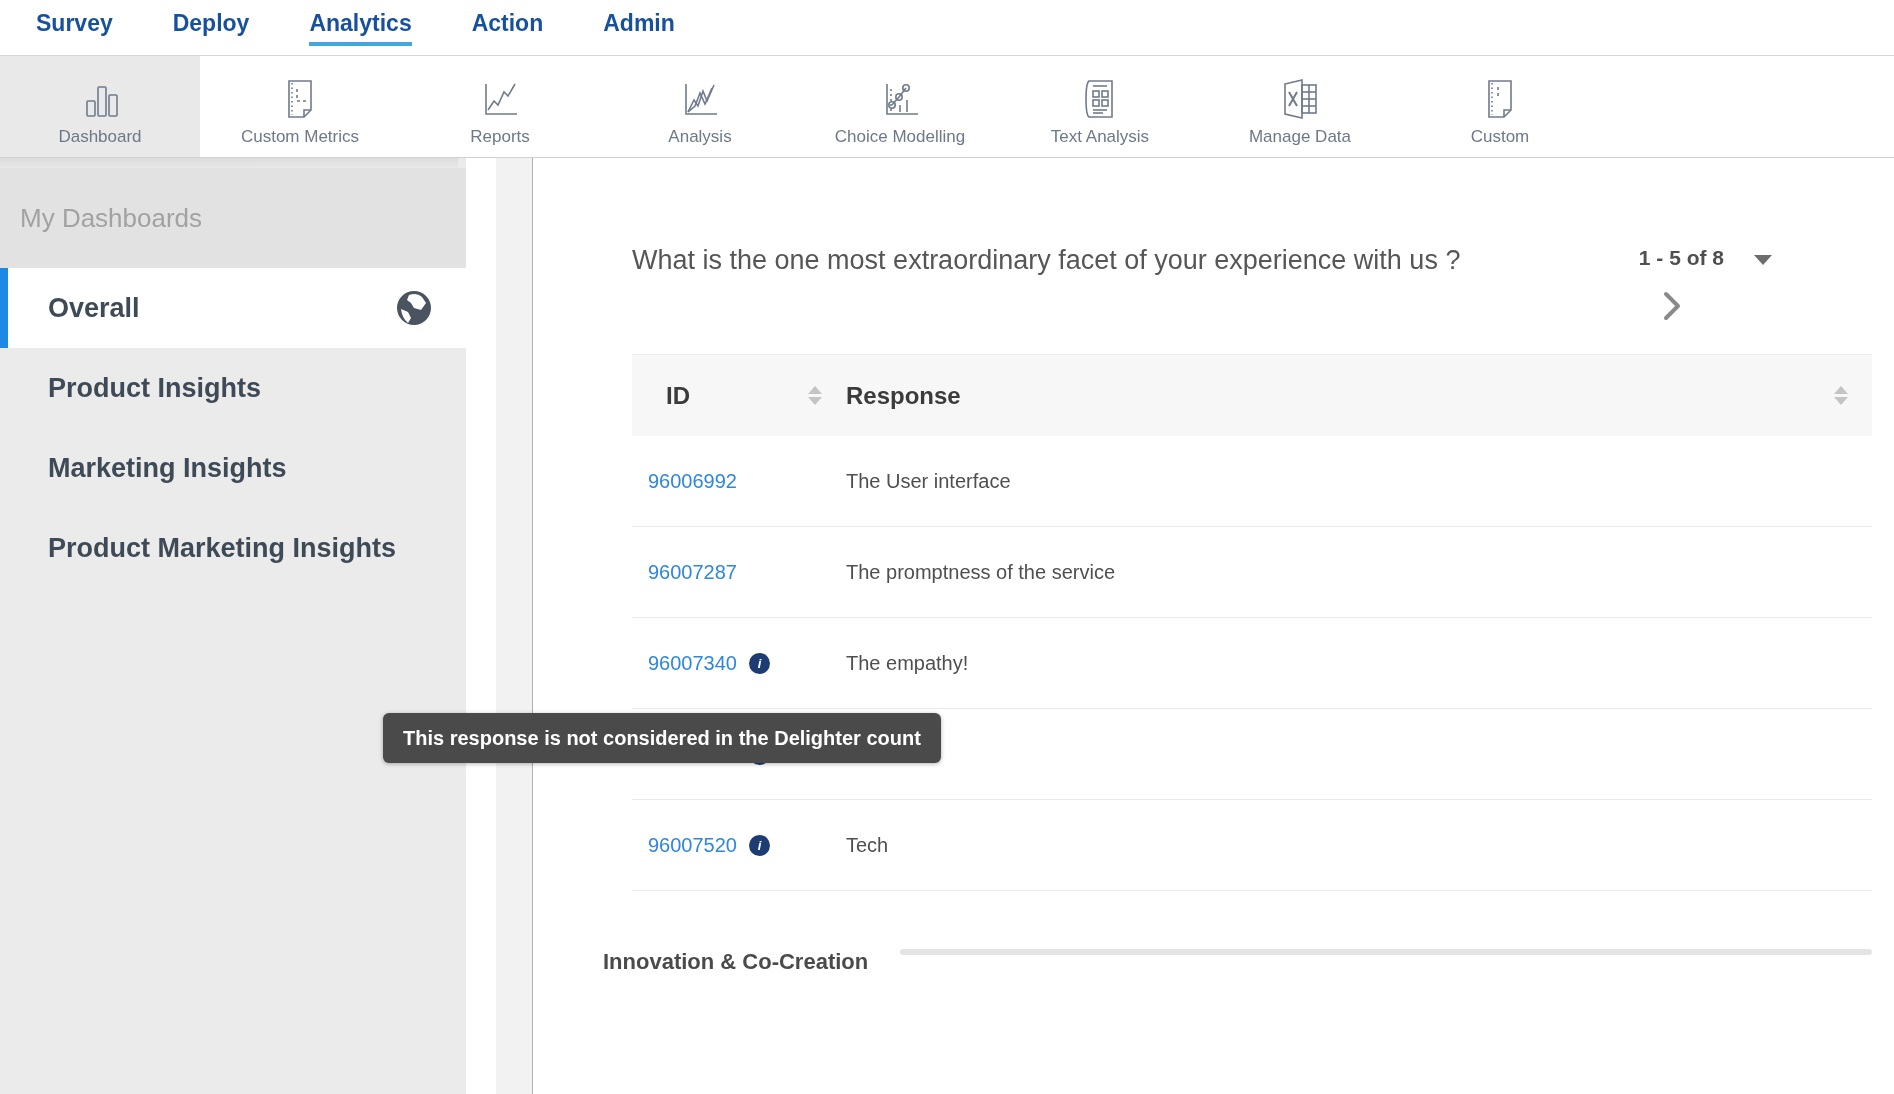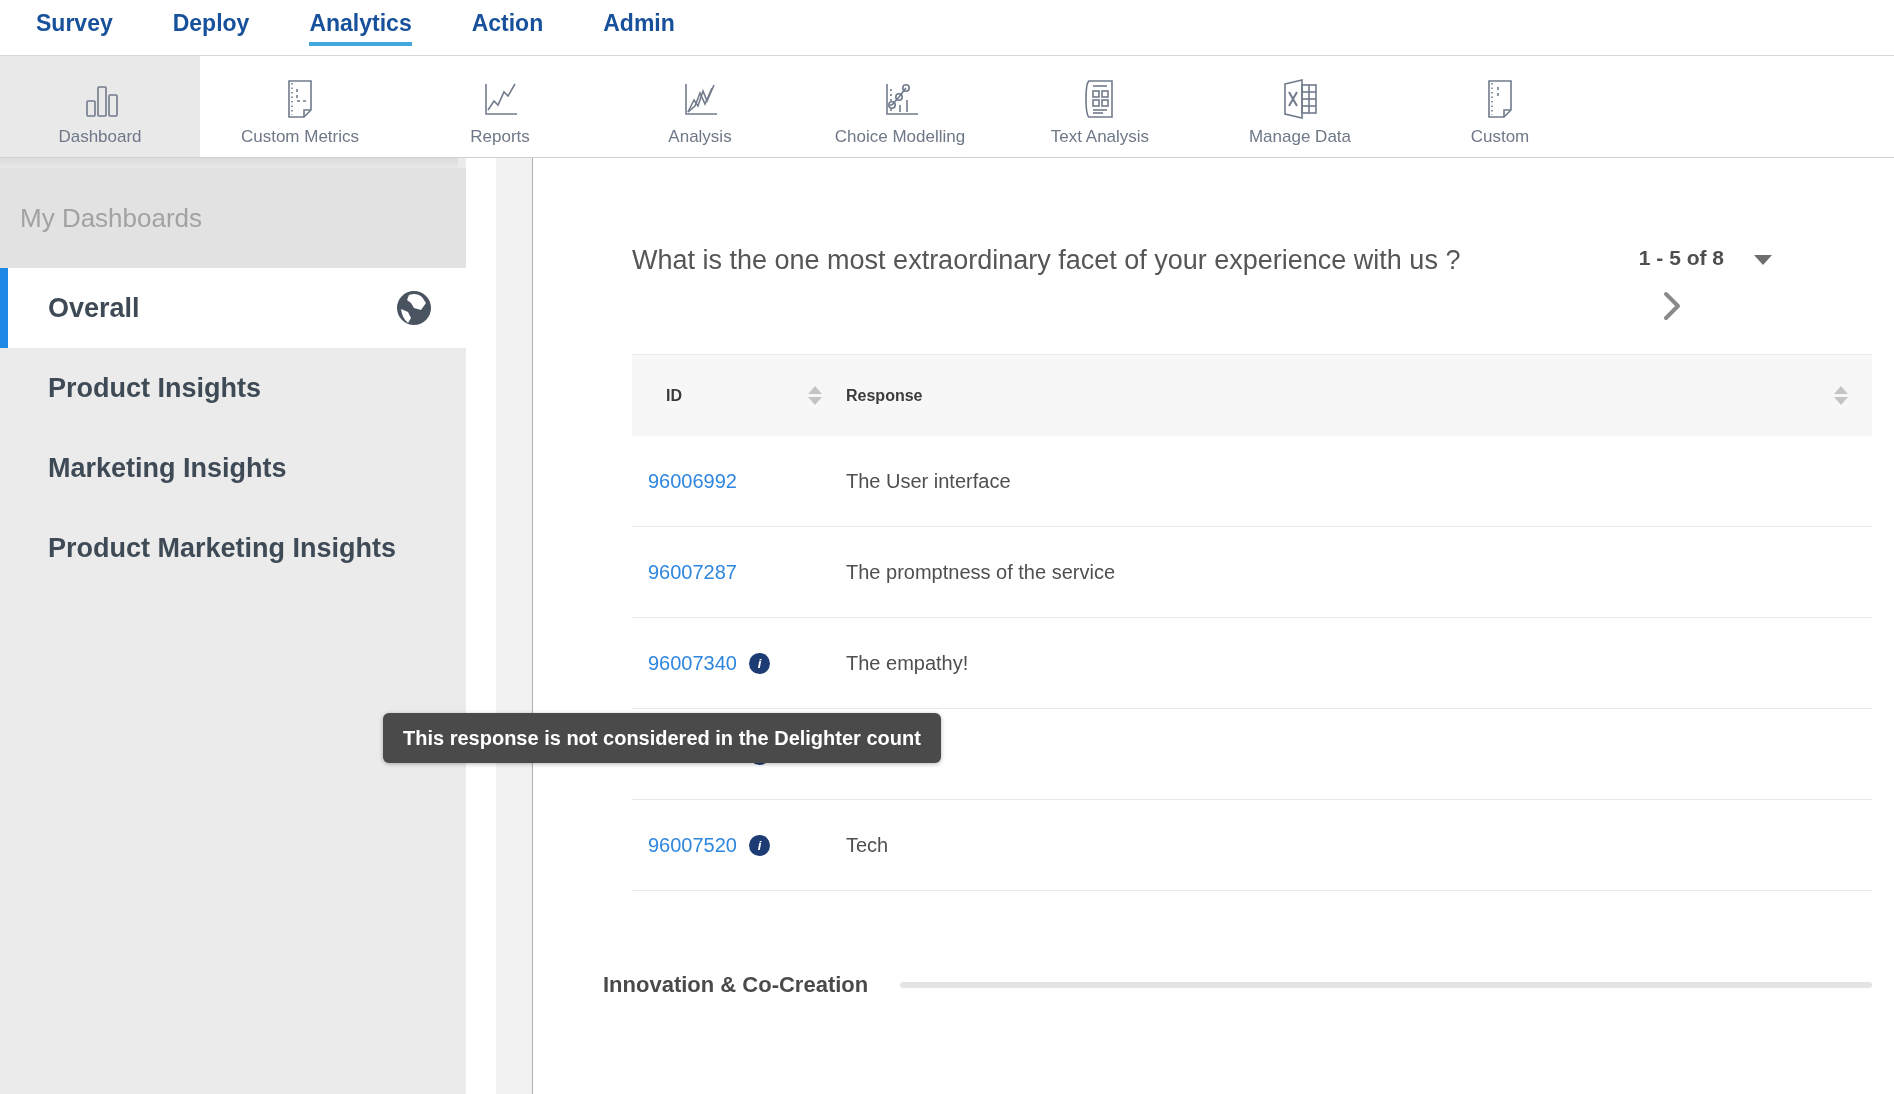--- a/index.html
+++ b/index.html
@@ -40,34 +40,34 @@
   .main-header { display:flex; align-items:flex-start; }
   .question-title { font-size:27px; font-weight:400; color:#565656; line-height:44px; max-width:880px; }
   .pagination { margin-left:auto; margin-right:100px; padding-top:8px; }
   .pag-top { display:flex; align-items:center; cursor:pointer; }
   .pag-range { font-size:21px; font-weight:700; color:#4f4f4f; }
   .caret-down { width:0; height:0; border-left:9px solid transparent; border-right:9px solid transparent; border-top:10px solid #6e6e6e; margin-left:30px; margin-top:3px; }
   .next-btn { margin-top:20px; margin-left:22px; width:30px; height:32px; cursor:pointer; display:flex; align-items:center; }
 
   
   .resp-table { width:1240px; margin-top:32px; }
-  .t-header { height:82px; background:#f7f7f7; border-top:1px solid #ececec; display:flex; align-items:center; font-size:16px; font-weight:700; color:#3b3b3b; }
+  .t-header { height:82px; background:#f7f7f7; border-top:1px solid #ececec; display:flex; align-items:center; font-size:24px; font-weight:700; color:#3b3b3b; }
   .col-id { width:214px; padding-left:34px; display:flex; align-items:center; }
   .col-resp { flex:1; display:flex; align-items:center; }
   .sort-icon { display:inline-flex; flex-direction:column; margin-left:auto; margin-right:24px; cursor:pointer; }
   .sort-icon .up { width:0;height:0;border-left:7px solid transparent;border-right:7px solid transparent;border-bottom:8px solid #c4c4c4; margin-bottom:3px; }
   .sort-icon .dn { width:0;height:0;border-left:7px solid transparent;border-right:7px solid transparent;border-top:8px solid #c4c4c4; }
   .t-row { height:91px; display:flex; align-items:center; border-bottom:1px solid #e9e9e9; font-size:20px; color:#4f4f4f; }
   .t-row .cell-id { width:214px; padding-left:16px; display:flex; align-items:center; }
   .id-link { color:#2e86de; text-decoration:none; cursor:pointer; }
   .info-icon { width:21px; height:21px; border-radius:50%; background:#1d3c73; color:#fff; font-size:13px; font-weight:700; font-style:italic; display:inline-flex; align-items:center; justify-content:center; margin-left:12px; cursor:pointer; }
   .cell-resp { flex:1; }
 
   
-  .section-row { display:flex; align-items:center; margin-top:81px; margin-left:-29px; }
+  .section-row { display:flex; align-items:flex-start; margin-top:58px; margin-left:-29px; }
   .section-title { font-size:22px; font-weight:700; color:#4a4a4a; white-space:nowrap; }
   .section-rule { flex:1; height:6px; background:#e4e4e4; margin-left:32px; border-radius:3px; }
 
   
   .tooltip { position:absolute; left:383px; top:713px; height:50px; line-height:50px; padding:0 20px; background:#4a4a4a; color:#fff; font-size:20px; font-weight:700; border-radius:6px; white-space:nowrap; box-shadow:0 1px 4px rgba(0,0,0,.3); z-index:5; }
 </style>
 </head>
 <body>
 
 <div class="app">

